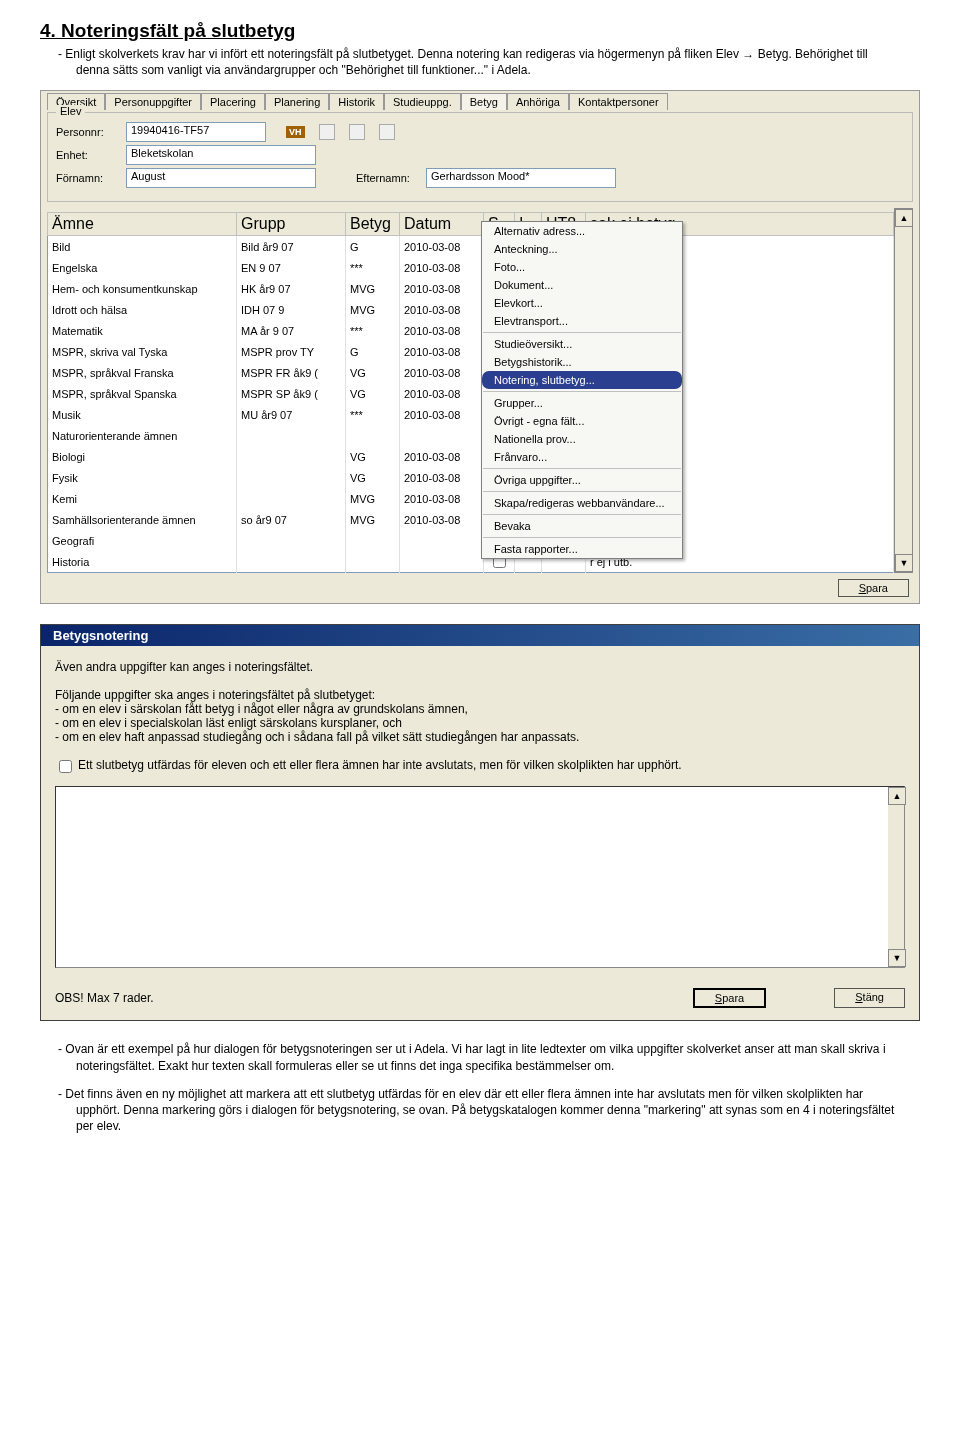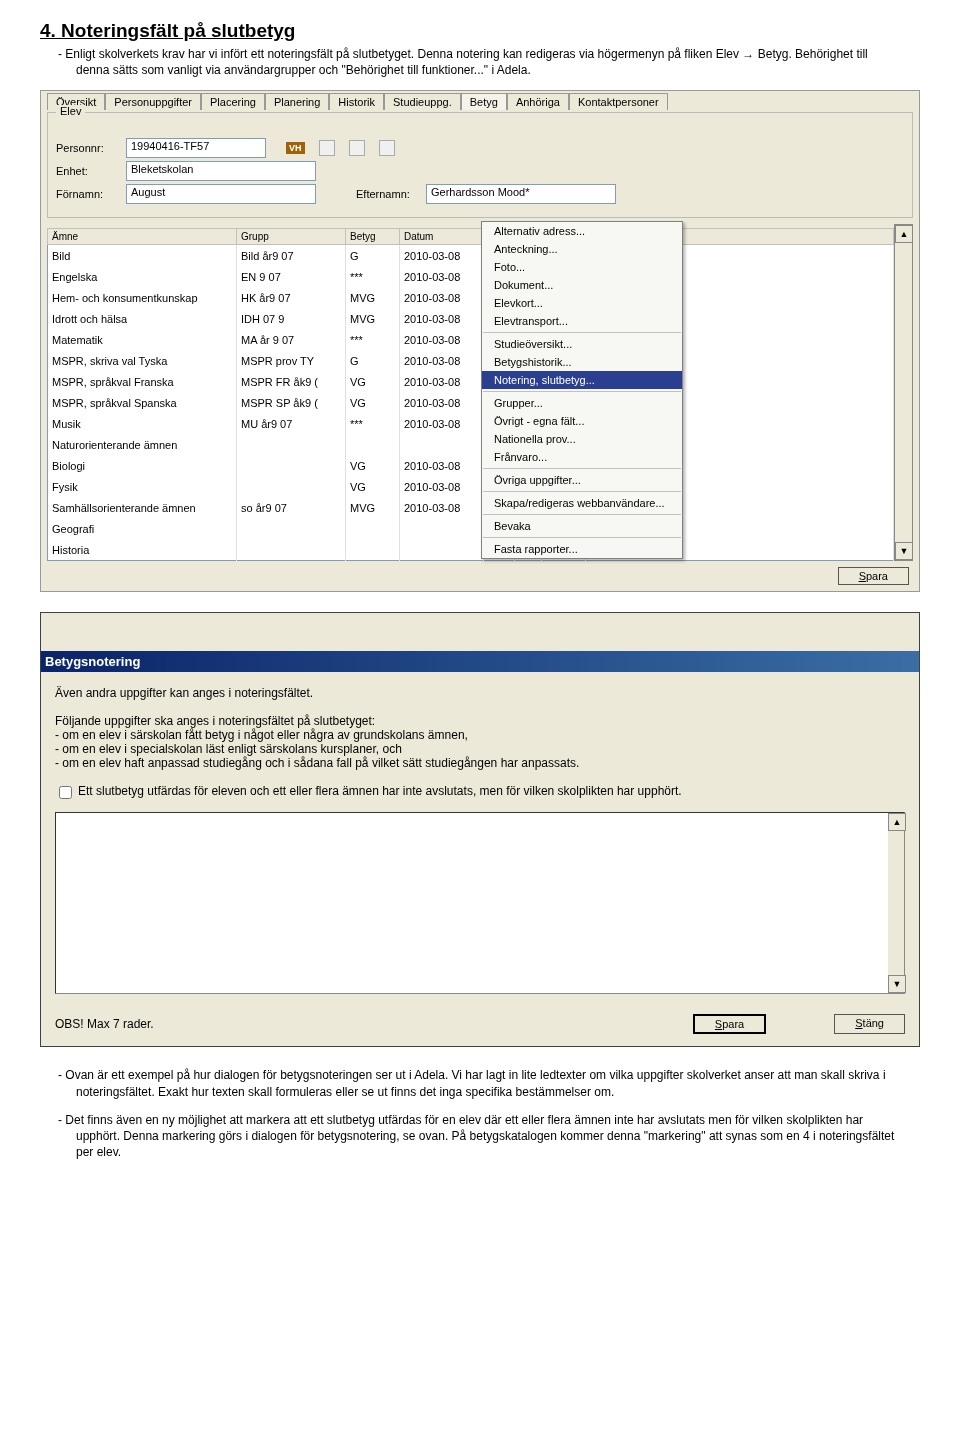--- a/index.html
+++ b/index.html
@@ -44,21 +44,21 @@
   background: #ece9d8;
   padding: 2px 8px;
   margin-right: 0;
   cursor: default;
 }
 .tab.active {
   background: #f5f3e9;
 }
 .fieldset {
   border: 1px solid #bbb;
-  padding: 22px 8px 10px 8px;
+  padding: 6px 8px 10px 8px;
   margin: 2px 0 6px 0;
   font-size: 11px;
   position: relative;
 }
 .fieldset-legend {
   position: absolute;
   top: -8px;
   left: 8px;
   background: #ece9d8;
   padding: 0 4px;
@@ -107,21 +107,21 @@
   width: 100%;
   border-collapse: collapse;
   margin-top: 4px;
 }
 .grade-table th {
   background: #ece9d8;
   border: 1px solid #c0c0c0;
   padding: 2px 4px;
   text-align: left;
   font-weight: normal;
-  font-size: 10px;
+  font-size: 16px;
 }
 .grade-table td {
   border-right: 1px solid #e0e0e0;
   padding: 1px 4px;
   height: 18px;
 }
 .grade-table tr {
   border-bottom: 0;
 }
 .checkbox-cell {
@@ -138,20 +138,21 @@
   z-index: 10;
   width: 200px;
 }
 .menu-item {
   padding: 3px 12px;
   cursor: default;
 }
 .menu-item.highlight {
   background: #2a3f8f;
   color: white;
+  border-radius: 7px;
 }
 .menu-sep {
   border-top: 1px solid #c0c0c0;
   margin: 2px 1px;
 }
 .spara-btn-row {
   text-align: right;
   padding: 6px 4px 2px 0;
 }
 .win-button {
@@ -178,22 +179,21 @@
 .dialog {
   background: #ece9d8;
   border: 1px solid #404040;
   margin: 8px 0 20px 0;
 }
 .dialog-title {
   background: linear-gradient(to right, #0a246a, #3a6ea5);
   color: white;
   font-weight: bold;
   font-size: 13px;
-  padding: 3px 4px;
-  margin-top: 38px;
+  padding: 3px 12px;
 }
 .dialog-body {
   padding: 14px 14px 10px 14px;
   font-size: 12px;
 }
 .dialog-body p {
   margin: 0 0 14px 0;
 }
 .cb-row {
   display: flex;
@@ -412,20 +412,30 @@
             <td>2010-03-08</td>
             <td class="checkbox-cell"><input type="checkbox" checked="" style=""></td>
             <td></td>
             <td></td>
             <td></td>
           </tr>
           <tr>
             <td>Fysik</td>
             <td></td>
             <td>VG</td>
+            <td>2010-03-08</td>
+            <td class="checkbox-cell"><input type="checkbox" checked="" style=""></td>
+            <td></td>
+            <td></td>
+            <td></td>
+          </tr>
+          <tr>
+            <td>Kemi</td>
+            <td></td>
+            <td>MVG</td>
             <td>2010-03-08</td>
             <td class="checkbox-cell"><input type="checkbox" checked="" style=""></td>
             <td></td>
             <td></td>
             <td></td>
           </tr>
           <tr>
             <td>Samhällsorienterande ämnen</td>
             <td>so år9 07</td>
             <td>MVG</td>

